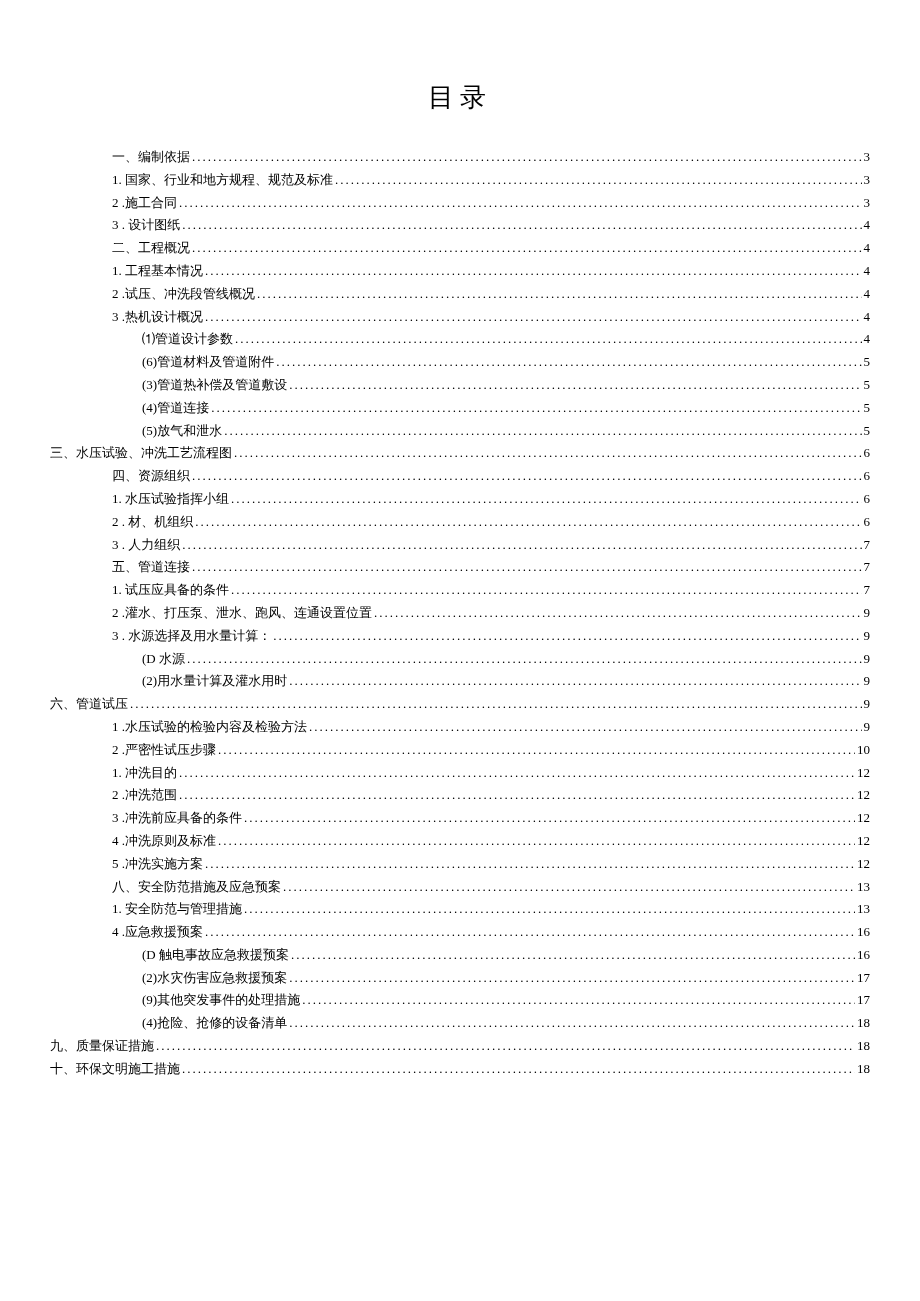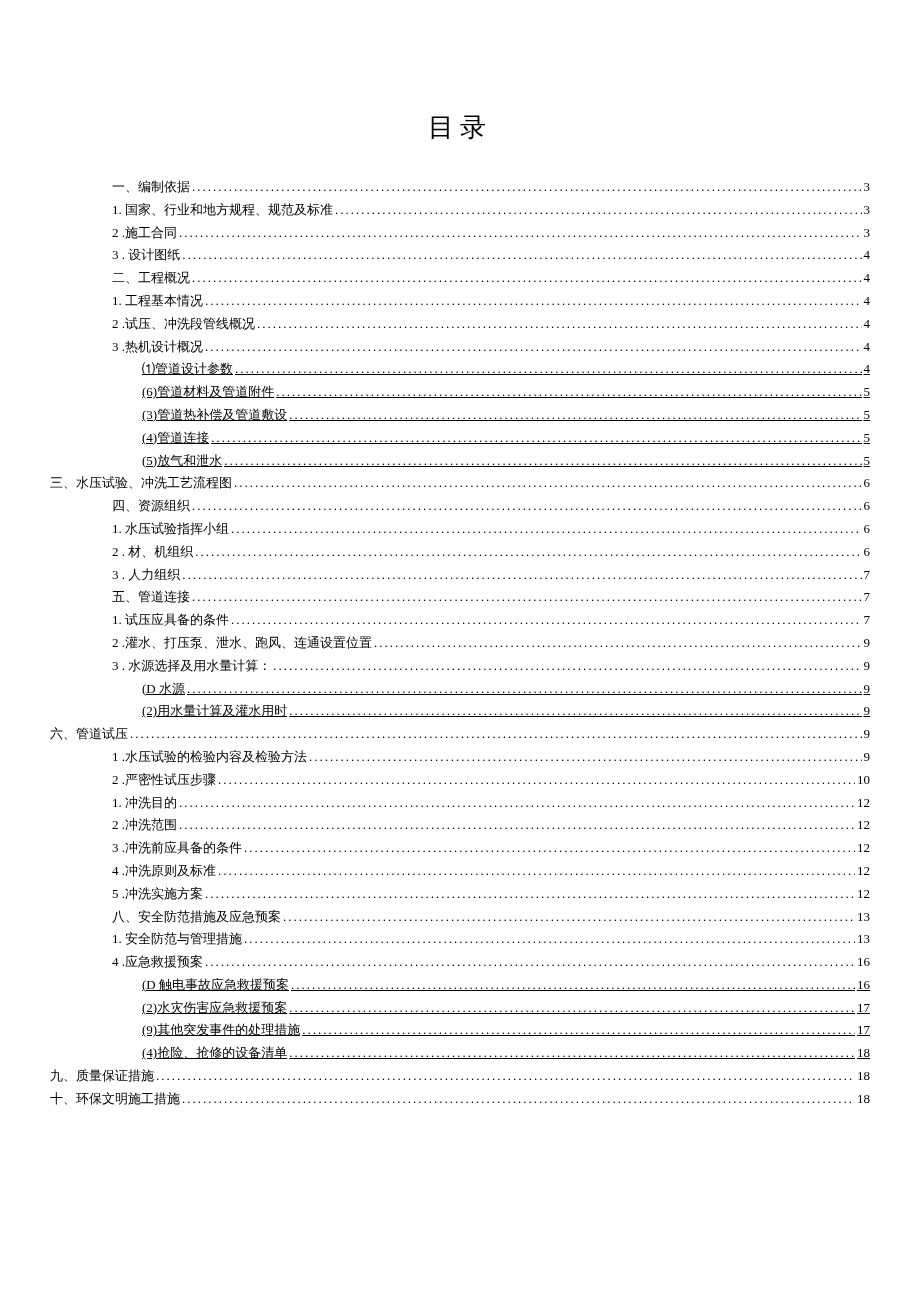--- a/index.html
+++ b/index.html
@@ -16,21 +16,20 @@
       color: #000;
       font-size: 13px;
     }
     .title {
       text-align: center;
       font-size: 26px;
       font-weight: normal;
       margin-bottom: 32px;
       letter-spacing: 6px;
       font-family: Liberation Serif, serif;
-      margin-top: 30px;
     }
     .toc-entry {
       display: flex;
       align-items: baseline;
       line-height: 1.6;
       margin-bottom: 2px;
       white-space: nowrap;
     }
     .toc-label {
       flex: 0 0 auto;
@@ -47,21 +46,21 @@
       content: "..........................................................................................................................................................................................................";
       display: block;
     }
     .toc-page {
       flex: 0 0 auto;
       white-space: nowrap;
     }
     
     .lvl0 { padding-left: 0px; }
     .lvl1 { padding-left: 62px; }
-    .lvl2 { padding-left: 92px; text-decoration: underline; }
+    .lvl2 { padding-left: 92px; }
   </style>
 </head>
 <body>
 
 <h1 class="title">目录</h1>
 
 <div id="toc-container">
     <div class="toc-entry lvl1">
       <span class="toc-label">一、编制依据</span>
       <span class="toc-leader"></span>

